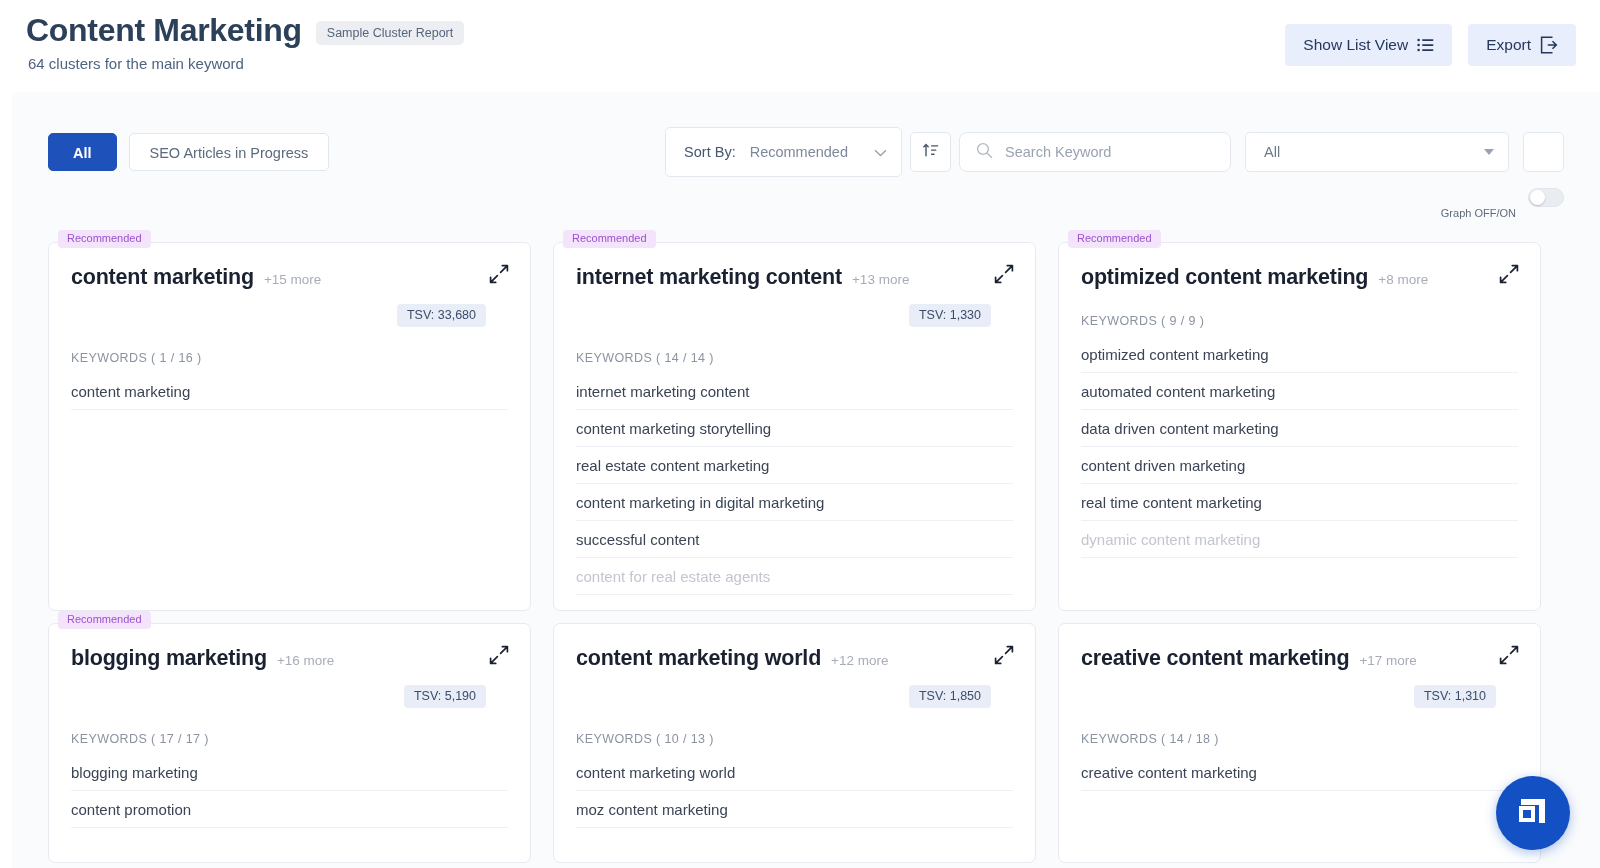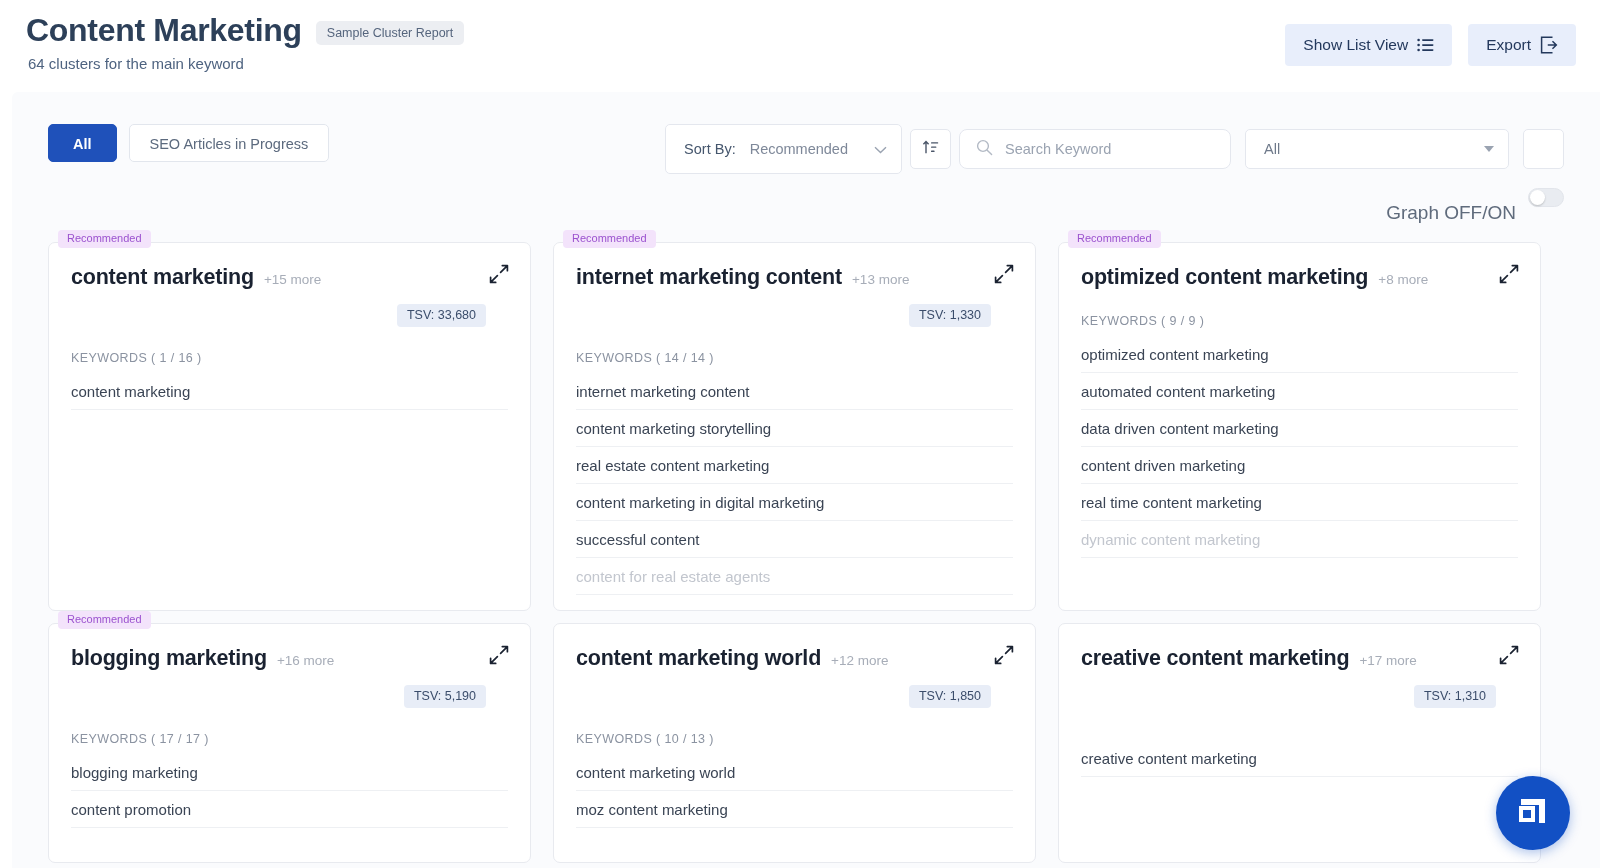--- a/index.html
+++ b/index.html
@@ -75,21 +75,21 @@
     width: 1588px;
     height: 776px;
     background: #fafbfd;
     border-top-left-radius: 6px;
     overflow: hidden;
   }
 
   
   .toolbar {
     display: flex;
-    align-items: flex-start;
+    align-items: center;
     padding: 32px 36px 0 36px;
     height: 88px;
   }
   .seg-group { display: flex; gap: 12px; }
   .seg {
     font-size: 14.5px;
     font-family: inherit;
     border-radius: 5px;
     padding: 0 20px;
     height: 38px;
@@ -184,21 +184,21 @@
 
   
   .graph-toggle-row {
     display: flex;
     align-items: center;
     justify-content: flex-end;
     gap: 12px;
     padding-right: 36px;
     height: 34px;
   }
-  .graph-label { font-size: 19px; color: #5f6b7c; margin-top: 31px; }
+  .graph-label { font-size: 11px; color: #5f6b7c; margin-top: 31px; }
   .switch {
     width: 36px; height: 19px;
     border-radius: 10px;
     background: #e9ecf1;
     position: relative;
     cursor: pointer;
     border: 1px solid #e2e5eb;
   }
   .switch .knob {
     position: absolute;
@@ -561,20 +561,21 @@
                 <path d="M18.4 1.6L11.6 8.4M18.4 1.6h-5.1M18.4 1.6v5.1" stroke="#1a2231" stroke-width="1.7" stroke-linecap="round"></path>
                 <path d="M1.6 18.4L8.4 11.6M1.6 18.4h5.1M1.6 18.4v-5.1" stroke="#1a2231" stroke-width="1.7" stroke-linecap="round"></path>
               </svg>
             </span>
           </div>
           <div class="tsv-row">
             <span class="tsv-badge">TSV: 1,310</span>
           </div>
         </div>
         <div class="kw-section">
+          <div class="kw-head">KEYWORDS  ( 14 / 18 )</div>
           <div class="kw-list">
             <div class="kw-item">creative content marketing</div>
           </div>
         </div>
       </div>
     </div>
   </div>
 
   <div class="fab">
     <span>

